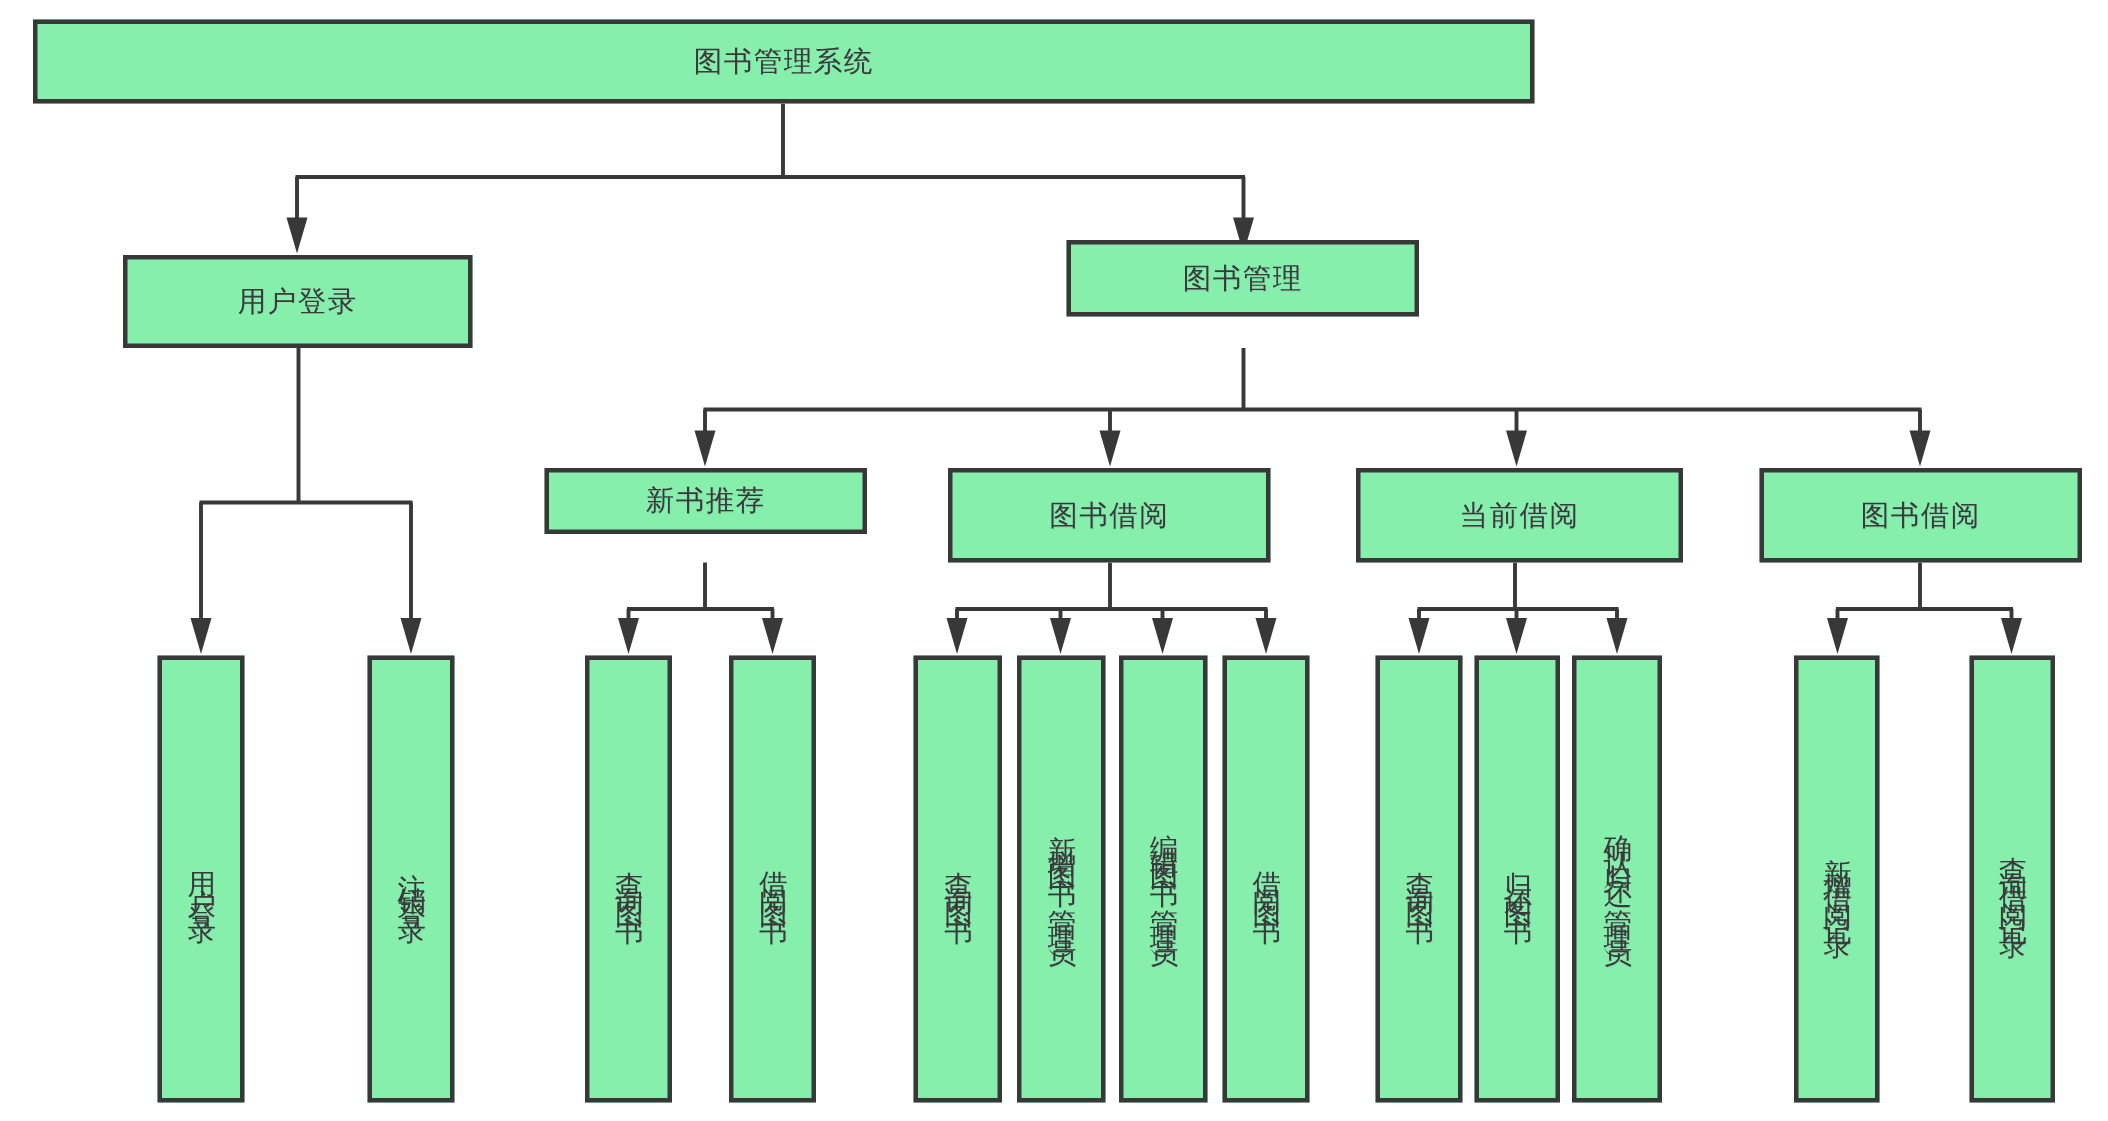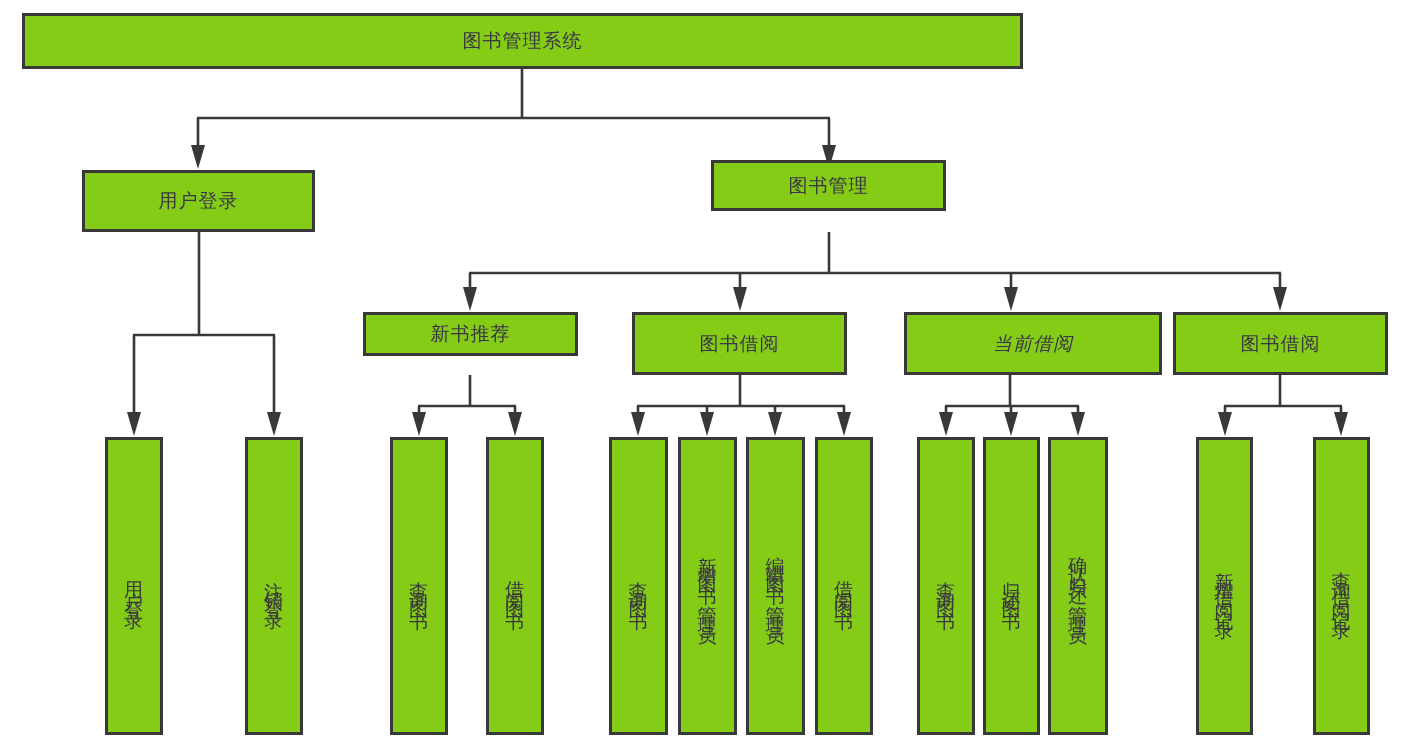--- a/index.html
+++ b/index.html
@@ -8,21 +8,21 @@
     width:1405px;height:747px;
     background:#ffffff;
     overflow:hidden;
     font-family:"Liberation Sans","DejaVu Sans",sans-serif;
   }
   #lines{position:absolute;left:0;top:0;z-index:1;}
   .node{
     position:absolute;
     box-sizing:border-box;
     border:3px solid #383838;
-    background:#84cc16;
+    background:#86efac;
     display:flex;
     align-items:center;
     justify-content:center;
     color:#3a3a3a;
     font-size:19px;
     letter-spacing:1px;
     z-index:2;
     text-shadow:0.5px 0.5px 0 rgba(120,140,190,0.18);
   }
   .node.vertical{
@@ -100,21 +100,21 @@
       <polygon points="1218,412 1232,412 1225,436" fill="#383838"></polygon>
       <line x1="1341" y1="406" x2="1341" y2="416" stroke="#383838" stroke-width="2.6"></line>
       <polygon points="1334,412 1348,412 1341,436" fill="#383838"></polygon>
     </svg>
   <div id="nodes">
       <div class="node" style="left: 22px; top: 13px; width: 1001px; height: 56px;">图书管理系统</div>
       <div class="node" style="left: 82px; top: 170px; width: 233px; height: 62px;">用户登录</div>
       <div class="node" style="left: 711px; top: 160px; width: 235px; height: 51px;">图书管理</div>
       <div class="node" style="left: 363px; top: 312px; width: 215px; height: 44px;">新书推荐</div>
       <div class="node" style="left: 632px; top: 312px; width: 215px; height: 63px; text-align: right;">图书借阅</div>
-      <div class="node" style="left: 904px; top: 312px; width: 258px; height: 63px; font-style: italic;">当前借阅</div>
+      <div class="node" style="left: 904px; top: 312px; width: 218px; height: 63px;">当前借阅</div>
       <div class="node" style="left: 1173px; top: 312px; width: 215px; height: 63px;">图书借阅</div>
       <div class="node vertical" style="left: 105px; top: 437px; width: 58px; height: 298px;">用户登录</div>
       <div class="node vertical" style="left: 245px; top: 437px; width: 58px; height: 298px;">注销登录</div>
       <div class="node vertical" style="left: 390px; top: 437px; width: 58px; height: 298px;">查询图书</div>
       <div class="node vertical" style="left: 486px; top: 437px; width: 58px; height: 298px;">借阅图书</div>
       <div class="node vertical" style="left: 609px; top: 437px; width: 59px; height: 298px;">查询图书</div>
       <div class="node vertical" style="left: 678px; top: 437px; width: 59px; height: 298px;">新增图书（管理员）</div>
       <div class="node vertical" style="left: 746px; top: 437px; width: 59px; height: 298px;">编辑图书（管理员）</div>
       <div class="node vertical" style="left: 815px; top: 437px; width: 58px; height: 298px;">借阅图书</div>
       <div class="node vertical" style="left: 917px; top: 437px; width: 58px; height: 298px;">查询图书</div>

